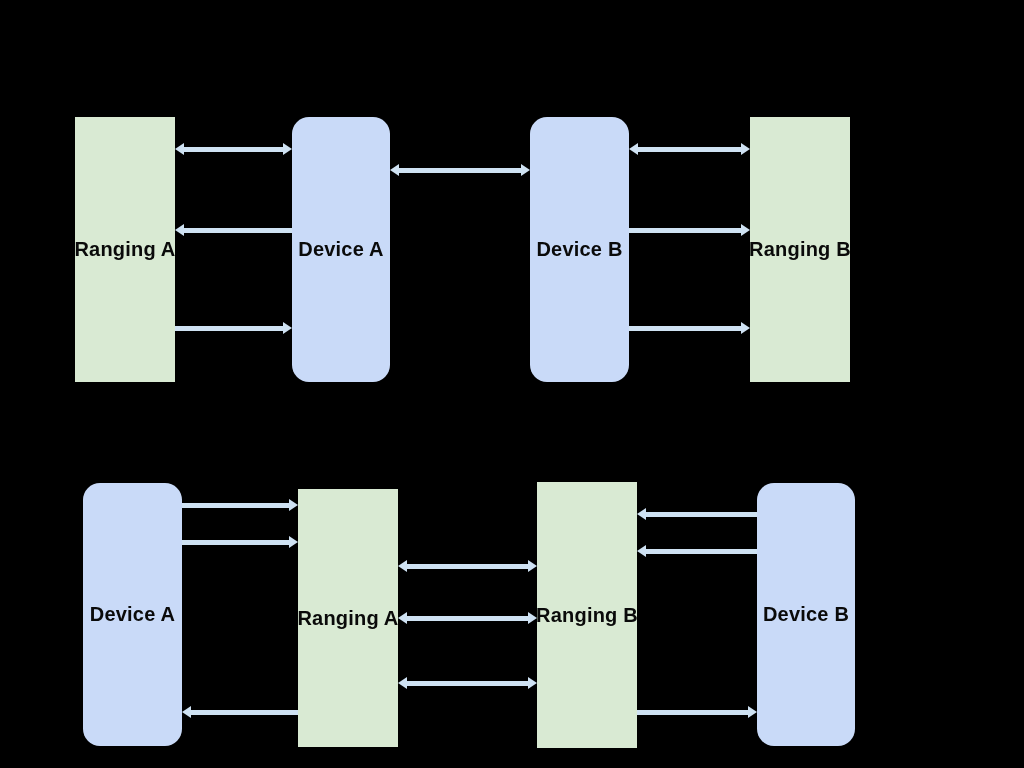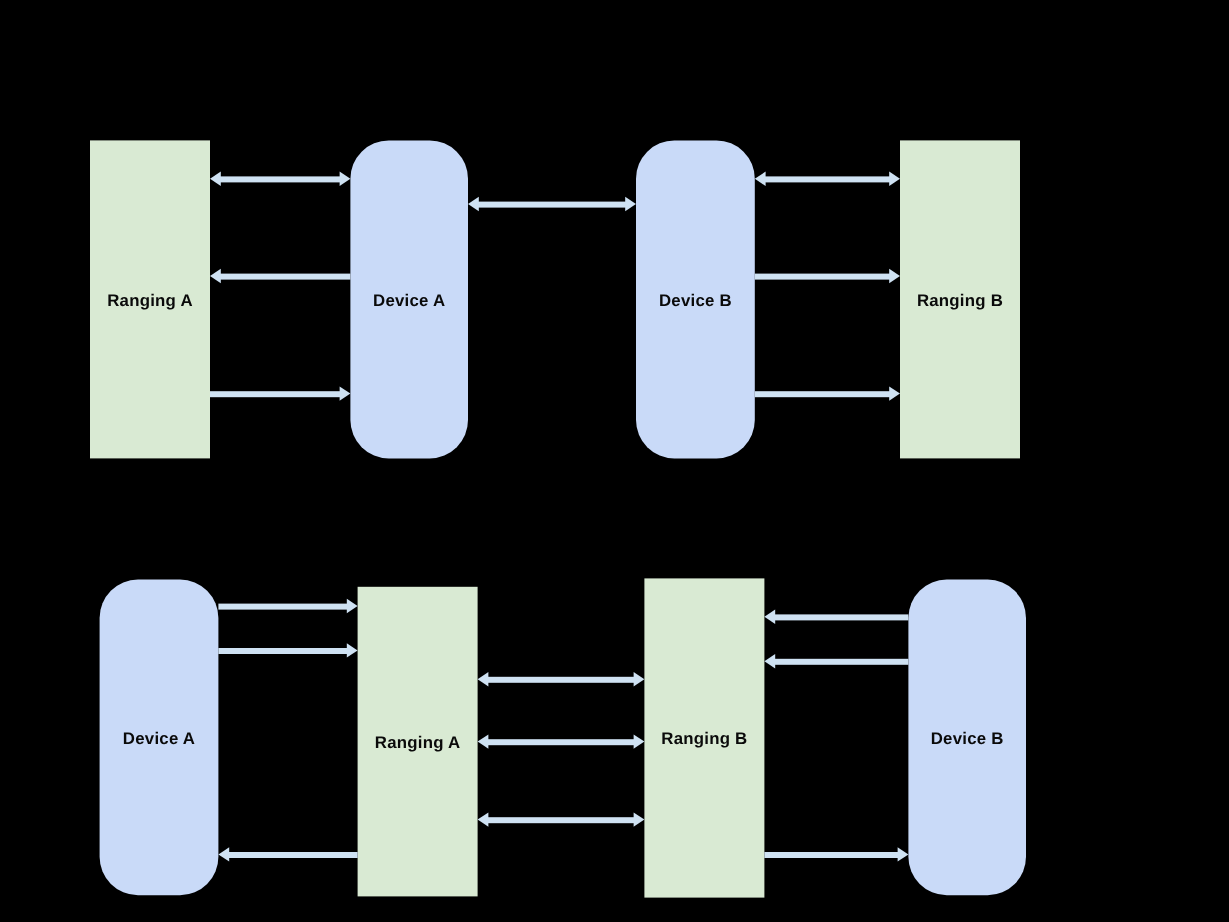--- a/index.html
+++ b/index.html
@@ -24,24 +24,24 @@
     display: flex;
     align-items: center;
     justify-content: center;
     box-sizing: border-box;
   }
   .box.ranging {
     background: var(--green, #d9ead3);
   }
   .box.device {
     background: var(--blue, #c9daf8);
-    border-radius: 32px;
+    border-radius: 17px;
   }
   .box-label {
-    font-size: 14px;
+    font-size: 20px;
     font-weight: bold;
     color: var(--label, #0a0a0a);
     white-space: nowrap;
     letter-spacing: 0.2px;
   }
   .arrow {
     position: absolute;
     height: 12px;
   }
   .arrow-shaft {

